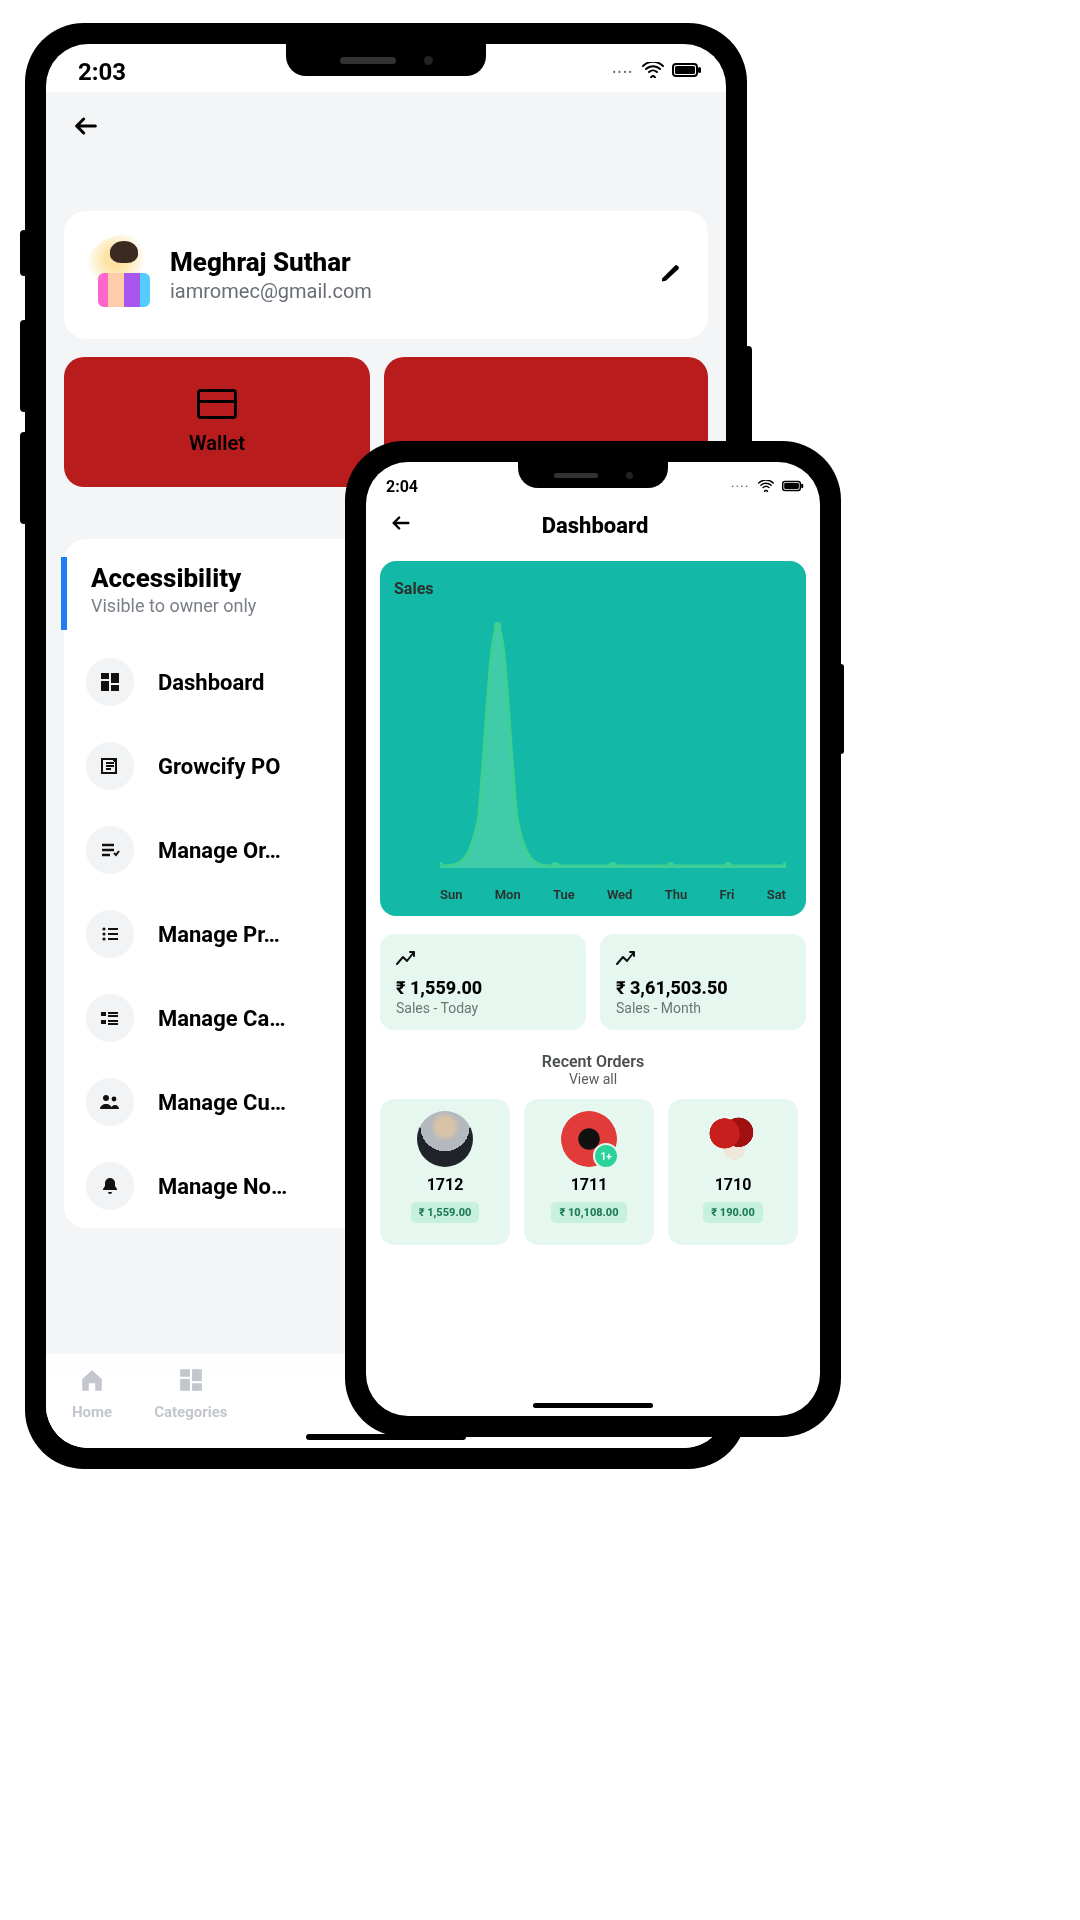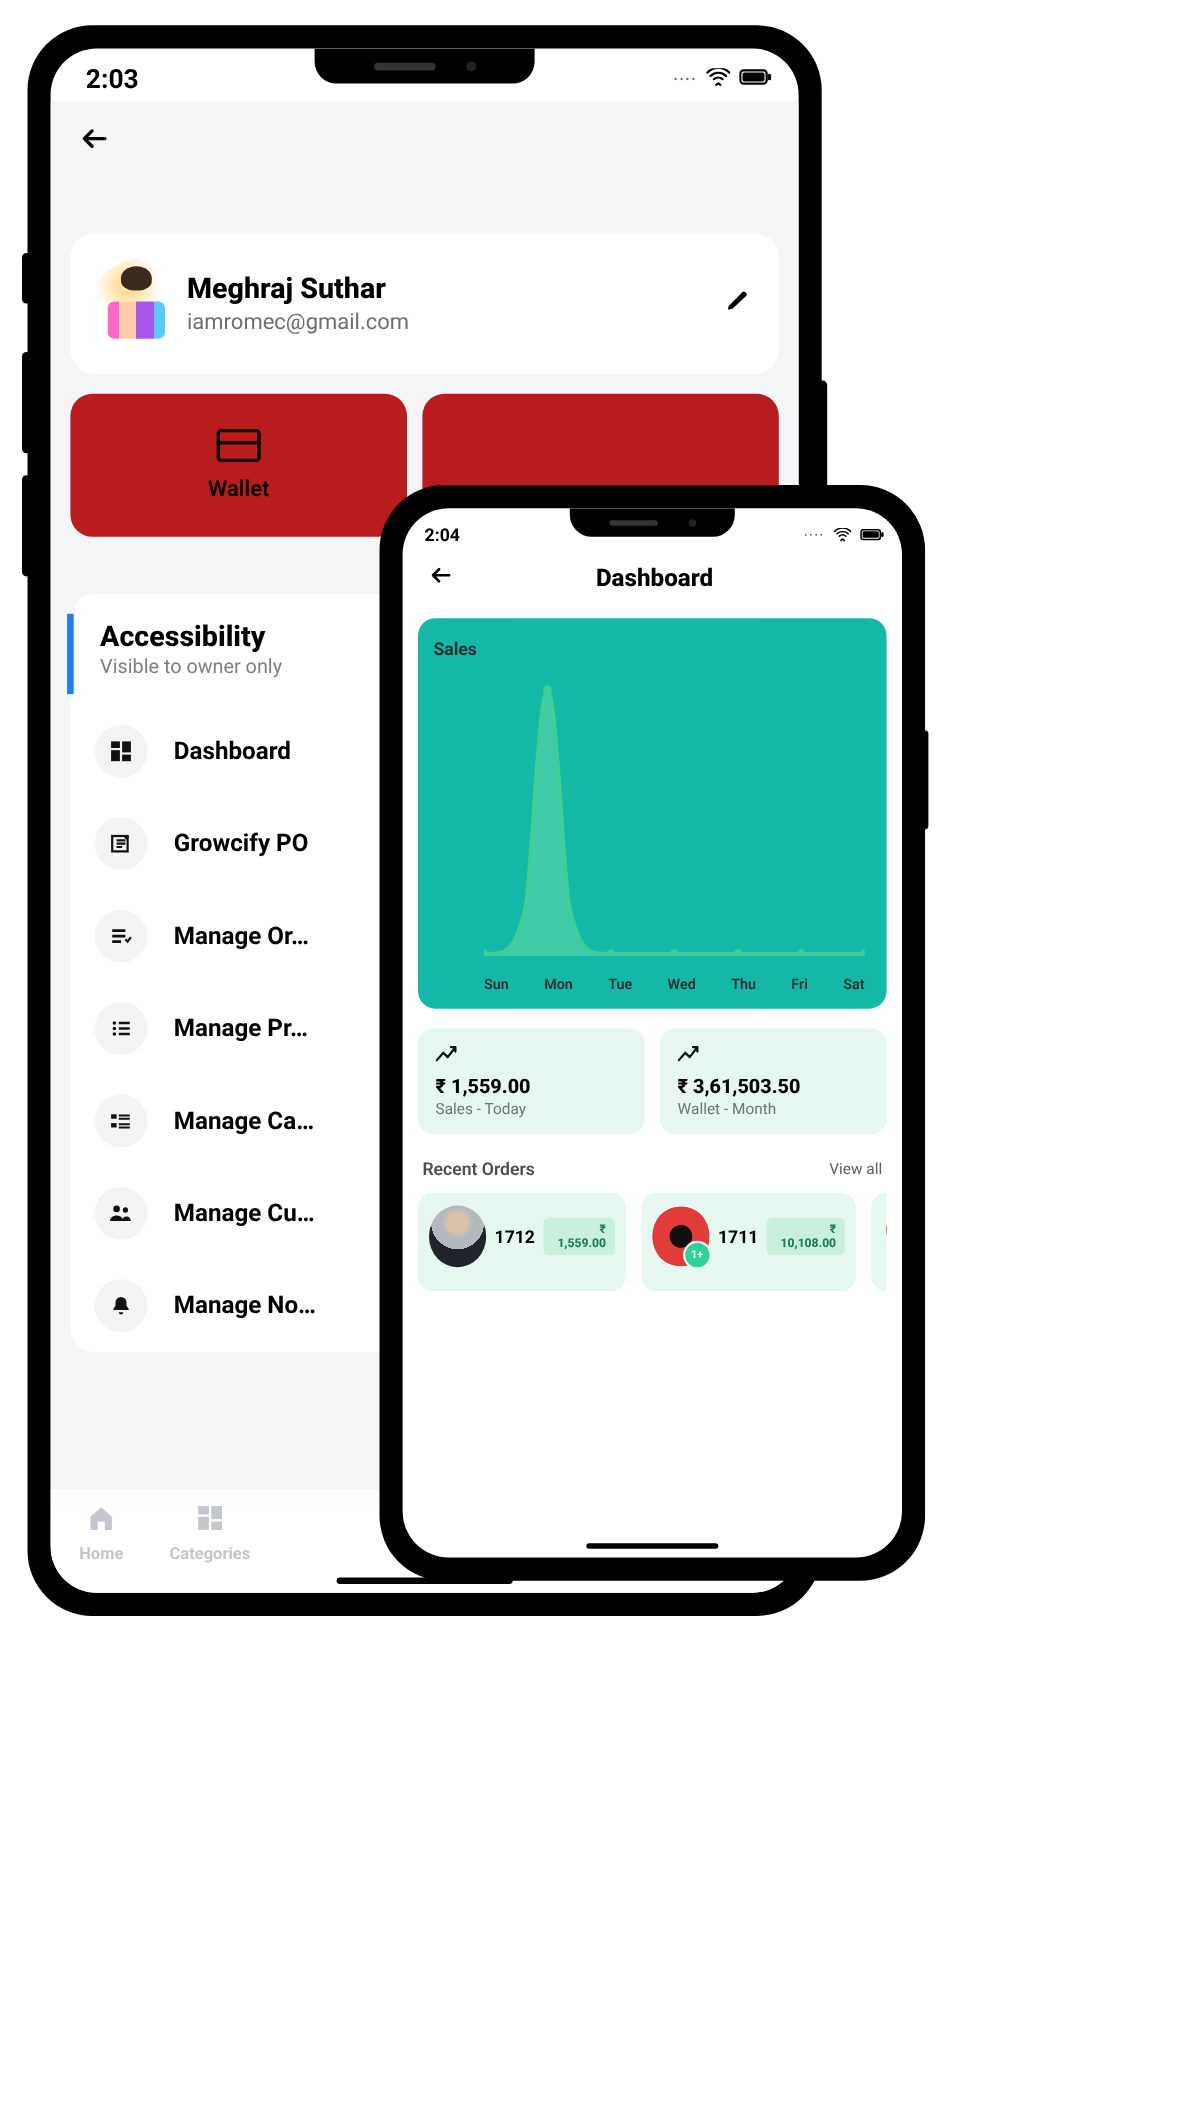--- a/index.html
+++ b/index.html
@@ -78,25 +78,25 @@
 .plot { position: absolute; left: 46px; right: 6px; top: 6px; bottom: 34px; }
 .x-labels { position: absolute; left: 46px; right: 6px; bottom: 0; display: flex; justify-content: space-between; font-size: 13px; font-weight: 600; color: #2b2f2d; }
 .plot svg { width: 100%; height: 100%; }
 
 .kpi-row { display: flex; gap: 14px; margin-top: 18px; }
 .kpi { flex: 1; background: #e6f7ef; border-radius: 14px; padding: 14px 16px; }
 .kpi-trend { font-size: 18px; }
 .kpi-value { font-size: 18px; font-weight: 800; margin-top: 8px; }
 .kpi-label { font-size: 14px; color: #6e7572; margin-top: 2px; }
 
-.recent-head { display: flex; justify-content: space-between; align-items: center; margin: 22px 4px 12px; }
+.recent-head { display: flex; justify-content: center; align-items: center; margin: 22px 4px 12px; flex-direction: column; }
 .recent-title { font-size: 16px; color: #4b4f4d; font-weight: 600; }
 .view-all { font-size: 14px; color: #5a5f5d; cursor: pointer; }
 .orders-row { display: flex; gap: 14px; overflow: hidden; }
-.order-card { flex: 0 0 130px; background: #e6f7ef; border-radius: 14px; padding: 12px 10px 22px; display: flex; flex-direction: row; align-items: center; gap: 8px; text-align: right; }
+.order-card { flex: 0 0 130px; background: #e6f7ef; border-radius: 14px; padding: 12px 10px 22px; display: flex; flex-direction: column; align-items: center; gap: 8px; text-align: right; }
 .order-img { width: 56px; height: 56px; border-radius: 50%; position: relative; }
 .order-img-1 { background: radial-gradient(circle at 50% 28%, #d8c3a8 18%, #b4b9bf 30% 50%, #20232a 50%); }
 .order-img-2 { background: radial-gradient(circle at 50% 50%, #111 26%, #e13b3a 28% 70%, #e6f7ef 72%); }
 .order-img-2::after { content: "1+"; position: absolute; right: -2px; bottom: -2px; width: 22px; height: 22px; background: #2bd39a; color: #fff; font-size: 10px; font-weight: 700; border-radius: 50%; display: flex; align-items: center; justify-content: center; border: 2px solid #e6f7ef; }
 .order-img-3 { background: radial-gradient(circle at 35% 40%, #c81e1e 30%, transparent 31%), radial-gradient(circle at 60% 38%, #a01010 30%, transparent 31%), radial-gradient(circle at 52% 68%, #efe8da 22%, transparent 23%), #e6f7ef; }
 .order-id { font-size: 16px; font-weight: 700; }
 .order-amt { background: #c7f0dd; color: #1e7a58; font-size: 11px; font-weight: 800; padding: 4px 8px; border-radius: 5px; }
 
 .svg-icon { display:inline-block; }
 </style>
@@ -329,21 +329,21 @@
                 <path d="M1 13l6-7 4 4 7-9M14 1h4v4" fill="none" stroke="#111" stroke-width="2" stroke-linecap="round" stroke-linejoin="round"></path>
               </svg></div>
           <div class="kpi-value">₹ 1,559.00</div>
           <div class="kpi-label">Sales - Today</div>
         </div>
         <div class="kpi">
           <div class="kpi-trend"><svg width="22" height="14" viewBox="0 0 22 14">
                 <path d="M1 13l6-7 4 4 7-9M14 1h4v4" fill="none" stroke="#111" stroke-width="2" stroke-linecap="round" stroke-linejoin="round"></path>
               </svg></div>
           <div class="kpi-value">₹ 3,61,503.50</div>
-          <div class="kpi-label">Wallet - Month</div>
+          <div class="kpi-label">Sales - Month</div>
         </div>
       </div>
 
       <div class="recent-head">
         <span class="recent-title">Recent Orders</span>
         <span class="view-all">View all</span>
       </div>
       <div class="orders-row">
         <div class="order-card">
           <div class="order-img order-img-1"></div>

